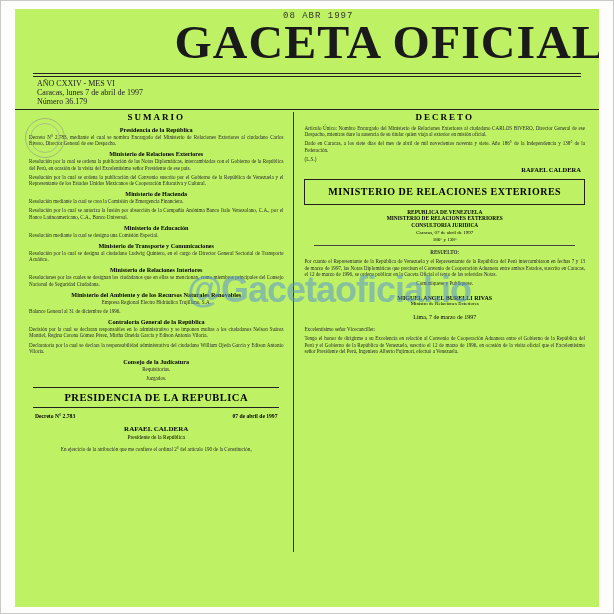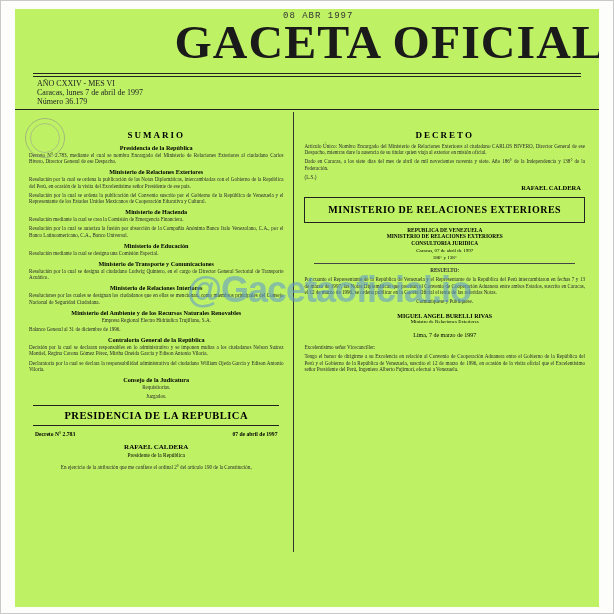--- a/index.html
+++ b/index.html
@@ -107,21 +107,21 @@
     flex:1;
     padding:0 14px 0 6px;
     box-sizing:border-box;
     position:relative;
   }
   .hd{
     text-align:center;
     font-size:9px;
     font-weight:bold;
     letter-spacing:2px;
-    margin:18px 0 3px 0;
+    margin:0 0 3px 0;
   }
   .hd-small{
     text-align:center;
     font-size:6.2px;
     font-weight:bold;
     margin:4px 0 1px 0;
   }
   .p{
     font-size:5.1px;
     line-height:6.2px;

